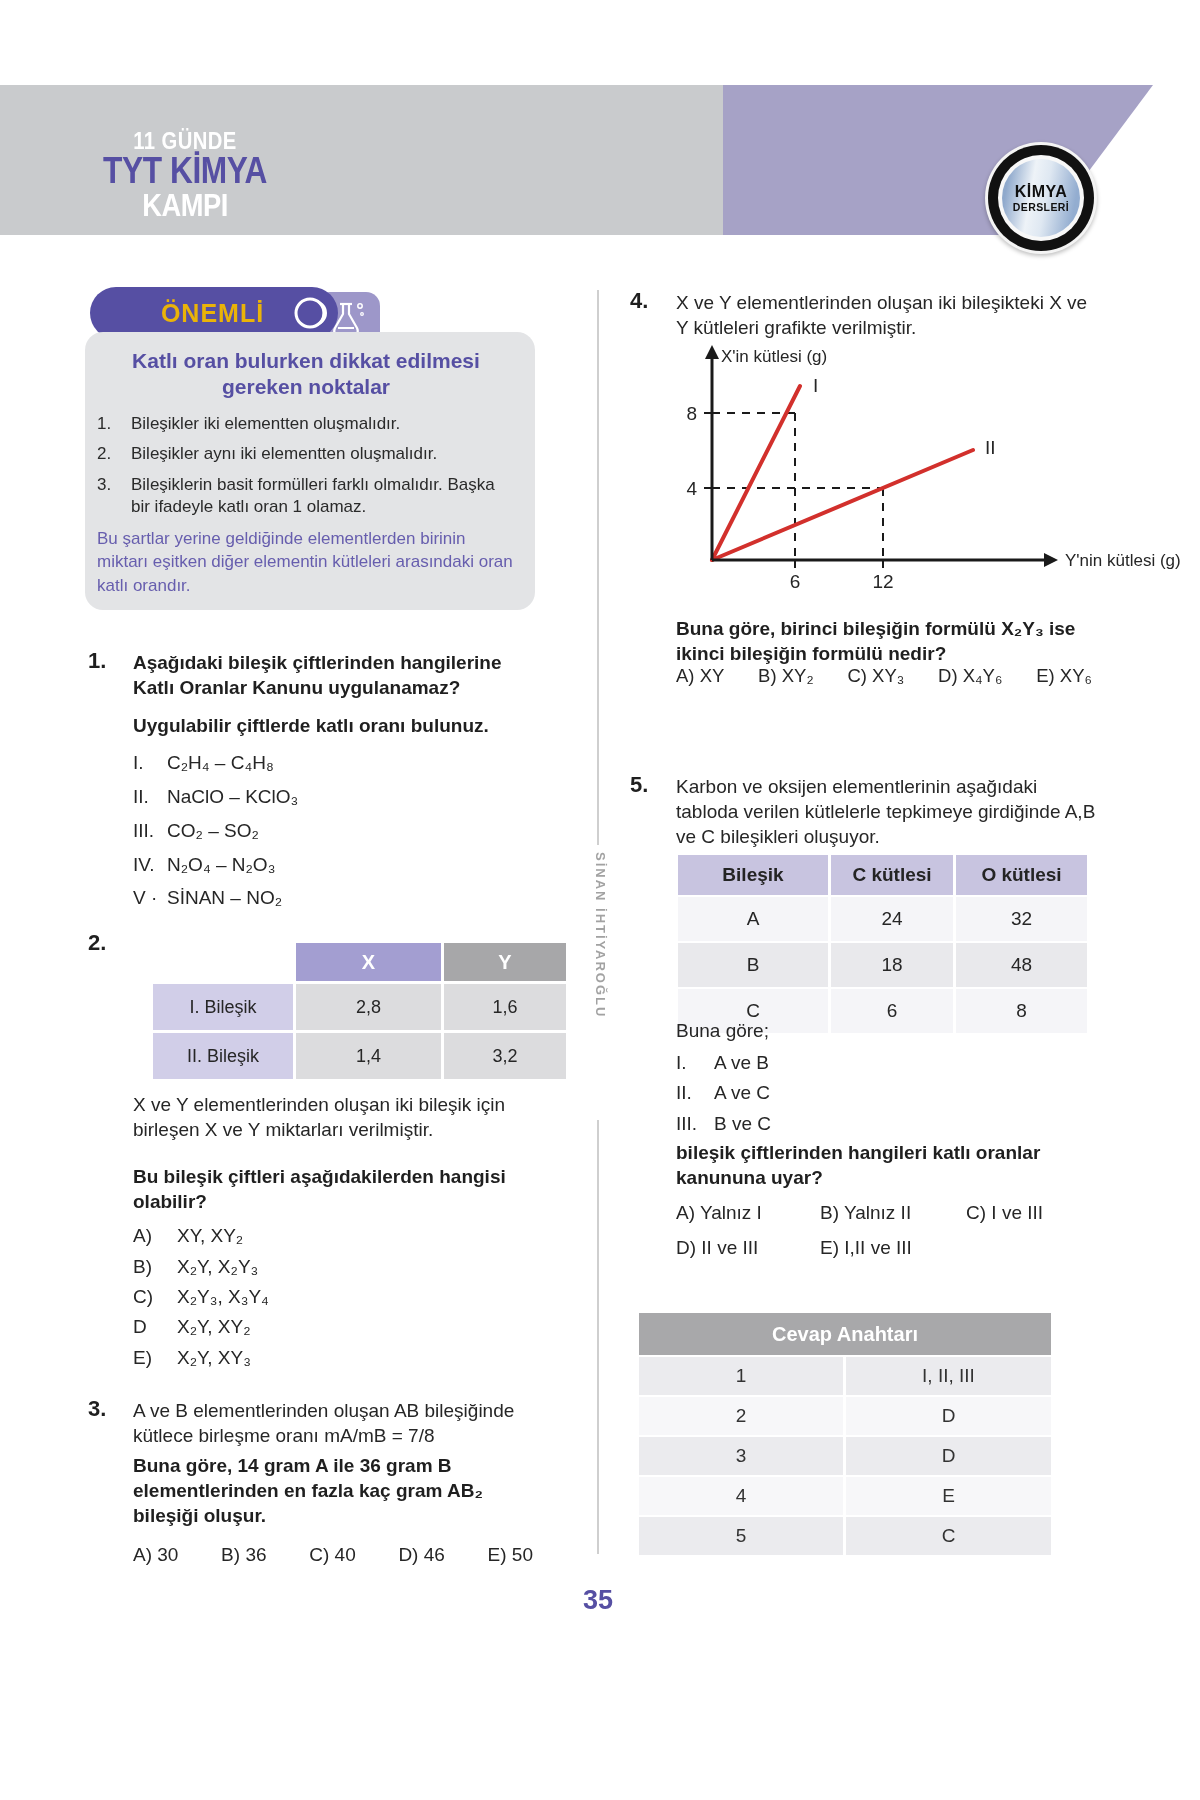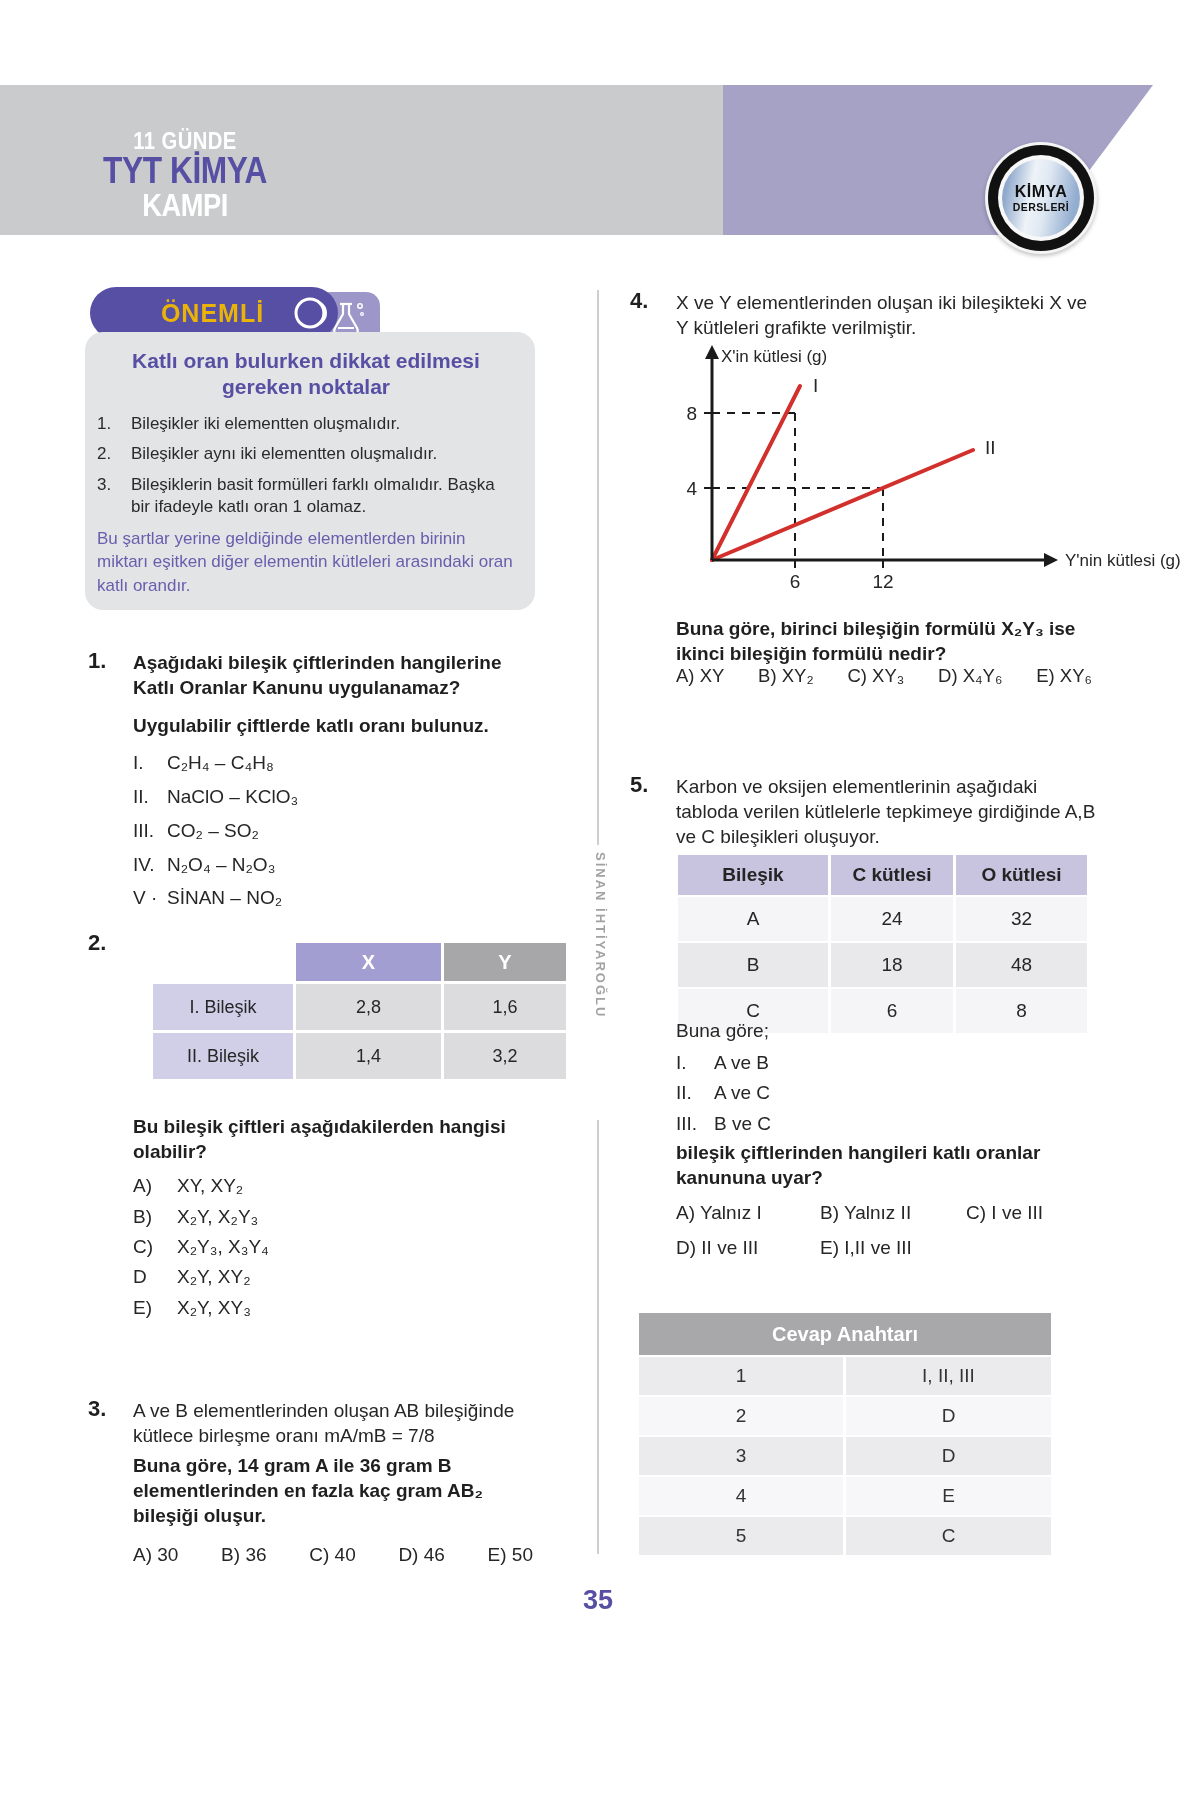--- a/index.html
+++ b/index.html
@@ -194,20 +194,21 @@
       <div class="c vx">2,8</div>
       <div class="c vy">1,6</div>
     </div>
     <div class="trow">
       <div class="c lab">II. Bileşik</div>
       <div class="c vx">1,4</div>
       <div class="c vy">3,2</div>
     </div>
   </div>
   <div class="qbody" style="left:133px;top:1092px;width:413px;">
+    <div>X ve Y elementlerinden oluşan iki bileşik için birleşen X ve Y miktarları verilmiştir.</div>
     <div class="stem" style="margin-top:22px;">Bu bileşik çiftleri aşağıdakilerden hangisi olabilir?</div>
     <div style="margin-top:7px;">
       <div class="opt">
           <div class="olab">A)</div>
           <div>XY, XY₂</div>
         </div>
       <div class="opt">
           <div class="olab">B)</div>
           <div>X₂Y, X₂Y₃</div>
         </div>

